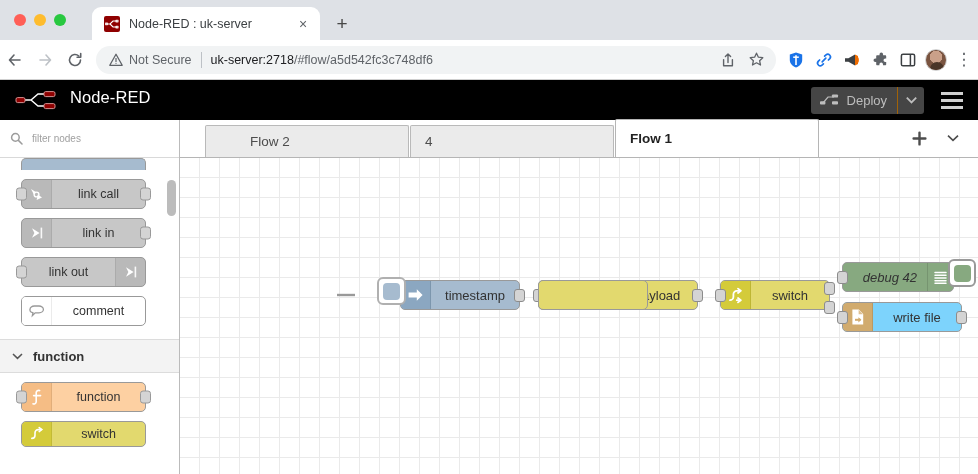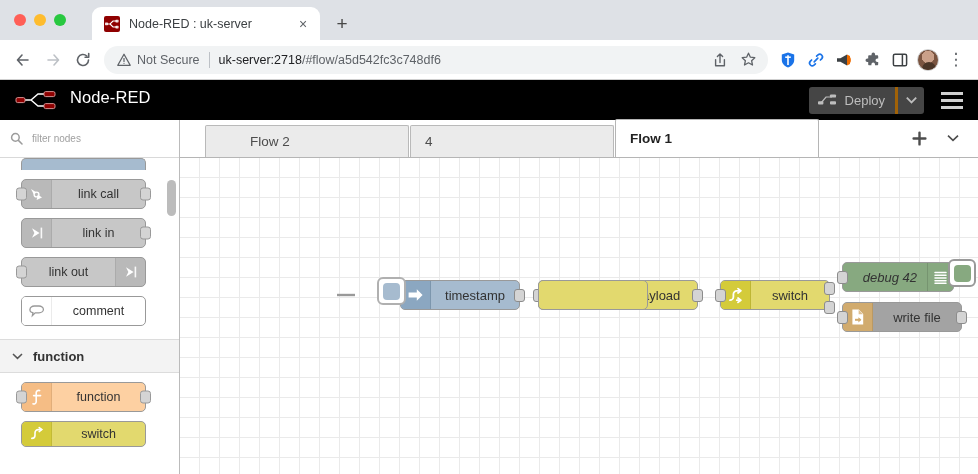--- a/index.html
+++ b/index.html
@@ -62,21 +62,21 @@
     width: 28px; height: 28px; margin-left: 8px; margin-bottom: 3px;
     display:flex; align-items:center; justify-content:center;
     color: #474747; font-size: 19px; line-height:1;
     border-radius: 50%;
   }
 
   
   .browser-toolbar {
     height: 40px; background: #fff;
     display:flex; align-items:center;
-    padding: 0 8px;
+    padding: 0 0;
     border-bottom: 1px solid #cfcfcf;
   }
   .nav-btn {
     width: 30px; height: 30px;
     display:flex; align-items:center; justify-content:center;
     color: #5f6368; flex: 0 0 30px;
   }
   .nav-btn.disabled { color: #bdc1c6; }
   .omnibox {
     flex: 1;
@@ -134,21 +134,21 @@
     display:flex; align-items:center;
     background:#454545;
     height: 27px;
     border-radius: 3px;
     overflow:hidden;
   }
   .deploy-main {
     display:flex; align-items:center;
     padding: 0 10px 0 8px;
     height:100%;
-    border-right: 3px solid #a16207;
+    border-right: 1px solid #a16207;
   }
   .deploy-label { color:#bdbdbd; font-size:13px; margin-left: 8px; }
   .deploy-caret {
     width: 26px; height:100%;
     display:flex; align-items:center; justify-content:center;
   }
   .hamburger {
     width: 44px; height:40px;
     display:flex; flex-direction:column; align-items:center; justify-content:center;
     gap:4px; margin-left: 6px; margin-right: 4px;
@@ -328,21 +328,21 @@
     position:absolute; width:11px; height:13px;
     background:#d4d4d4; border:1px solid #8c8c8c; border-radius:3px;
   }
 
   .n-inject { background:#a6bbcf; }
   .n-inject .ibox { background:#8ba7c1; }
   .n-change { background:#e2d96e; }
   .n-change .ibox { background:#d4cb3a; }
   .n-switch { background:#e2d96e; }
   .n-switch .ibox { background:#d4cb3a; }
-  .n-file   { background:#a3a3a3; }
+  .n-file   { background:#7dd3fc; }
   .n-file .ibox { background:#d1ab6e; }
   .n-debug  { background:#87a980; }
   .n-debug .flbl { font-style: italic; text-align:right; }
   .n-debug .dbg-lines {
     width: 26px; height:100%;
     display:flex; align-items:center; justify-content:center;
     border-left:1px solid rgba(0,0,0,.12);
     flex:0 0 26px;
   }
   .dbg-btn {

